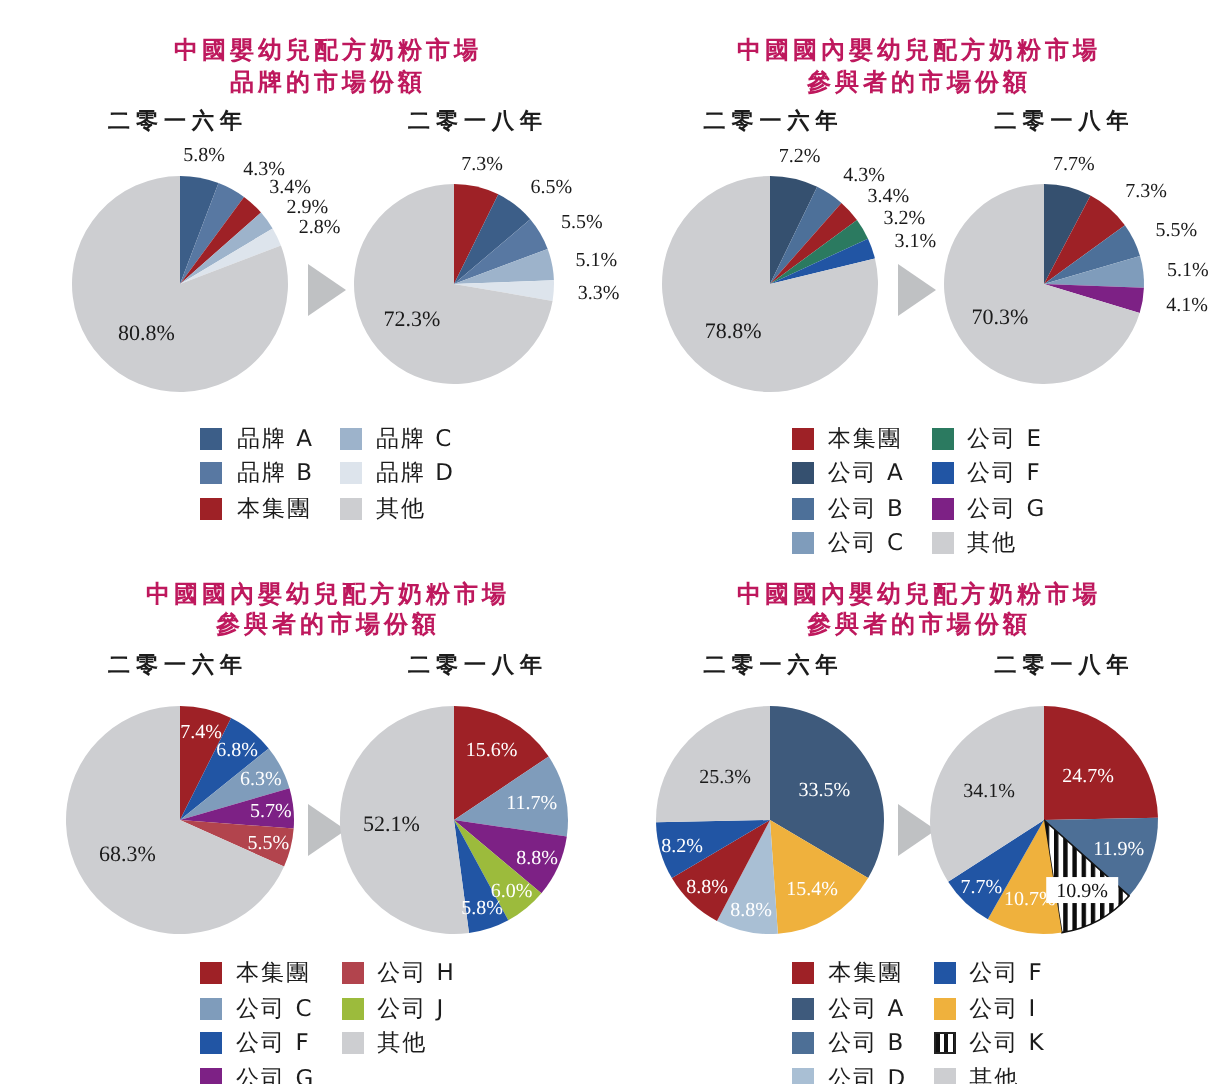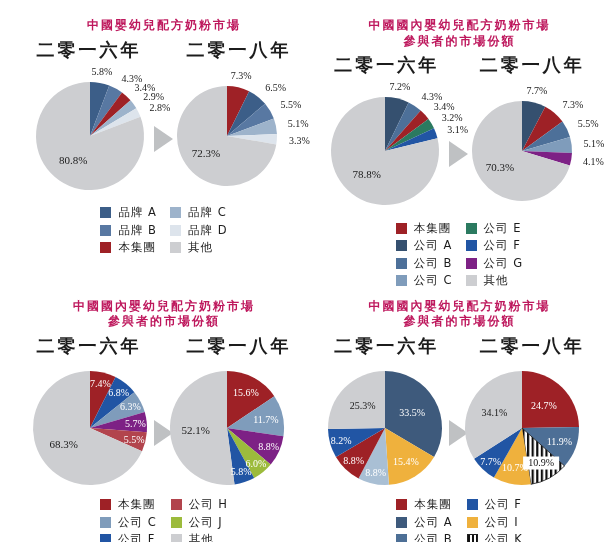--- a/index.html
+++ b/index.html
@@ -9,21 +9,21 @@
   }
   .grid{
     display:grid;grid-template-columns:300px 291px;
     padding:18px 0 0 14px;row-gap:8px;
   }
   .group{width:100%;}
   .gtitle{
     text-align:center;font-weight:bold;font-size:12px;line-height:1.3;
     letter-spacing:2px;color:#be185d;margin:0 0 4px 0;
   }
-  .years{display:flex;font-weight:bold;font-size:18px;letter-spacing:3px;margin:2px 0 0 0;}
+  .years{display:flex;font-weight:bold;font-size:11px;letter-spacing:3px;margin:2px 0 0 0;}
   .years span{flex:1;text-align:center;}
   .pies{display:flex;align-items:center;justify-content:center;margin-top:2px;text-align:right;}
   svg.pie{overflow:visible;display:block;}
   .arrow{
     width:0;height:0;flex:none;
     border-top:13px solid transparent;border-bottom:13px solid transparent;
     border-left:19px solid #bfc1c3;
     margin:14px -10px 0 -12px;
   }
   .plbl{font-family:"Liberation Serif","DejaVu Serif",serif;font-size:10px;}
@@ -37,20 +37,21 @@
   }
 </style>
 </head>
 <body>
 
 <div class="grid">
 
   <section class="group">
     <h3 class="gtitle">
       <span>中國嬰幼兒配方奶粉市場</span><br>
+      <span>品牌的市場份額</span>
     </h3>
     <div class="years">
       <span>二零一六年</span>
       <span>二零一八年</span>
     </div>
     <div class="pies">
       <svg class="pie" width="138" height="136">
           <path d="M62,72 L62.00,18.00 A54,54 0 0 1 81.25,21.55 Z" fill="#3c5e88"></path>
           <path d="M62,72 L81.25,21.55 A54,54 0 0 1 94.01,28.51 Z" fill="#5878a2"></path>
           <path d="M62,72 L94.01,28.51 A54,54 0 0 1 102.51,36.29 Z" fill="#9e2126"></path>

